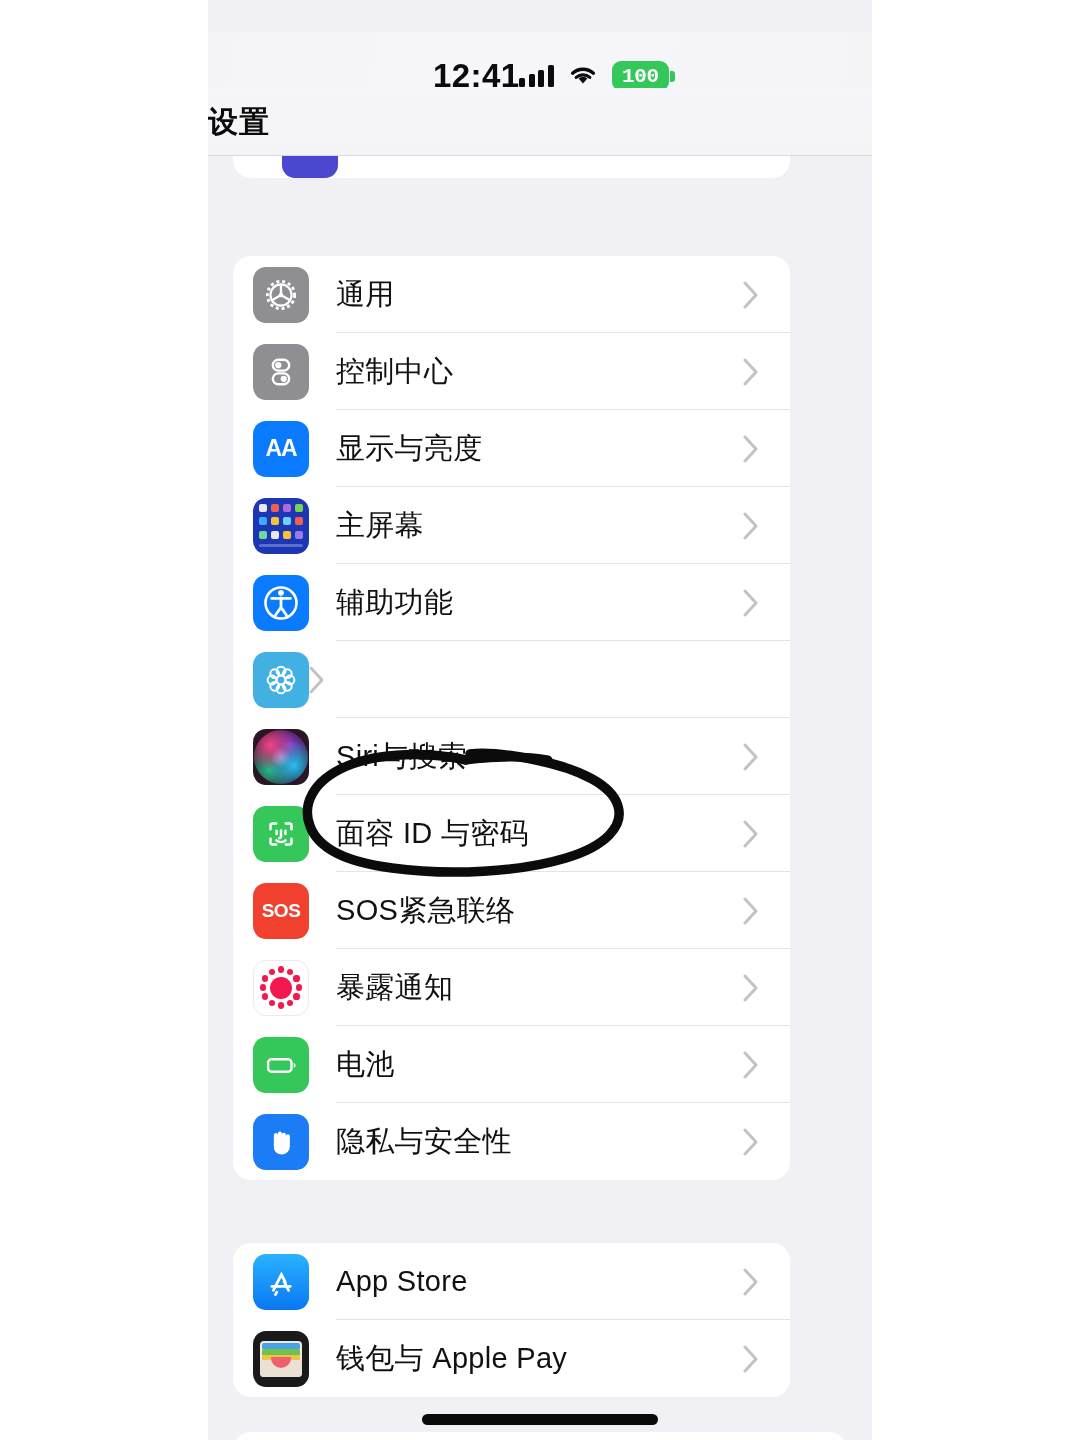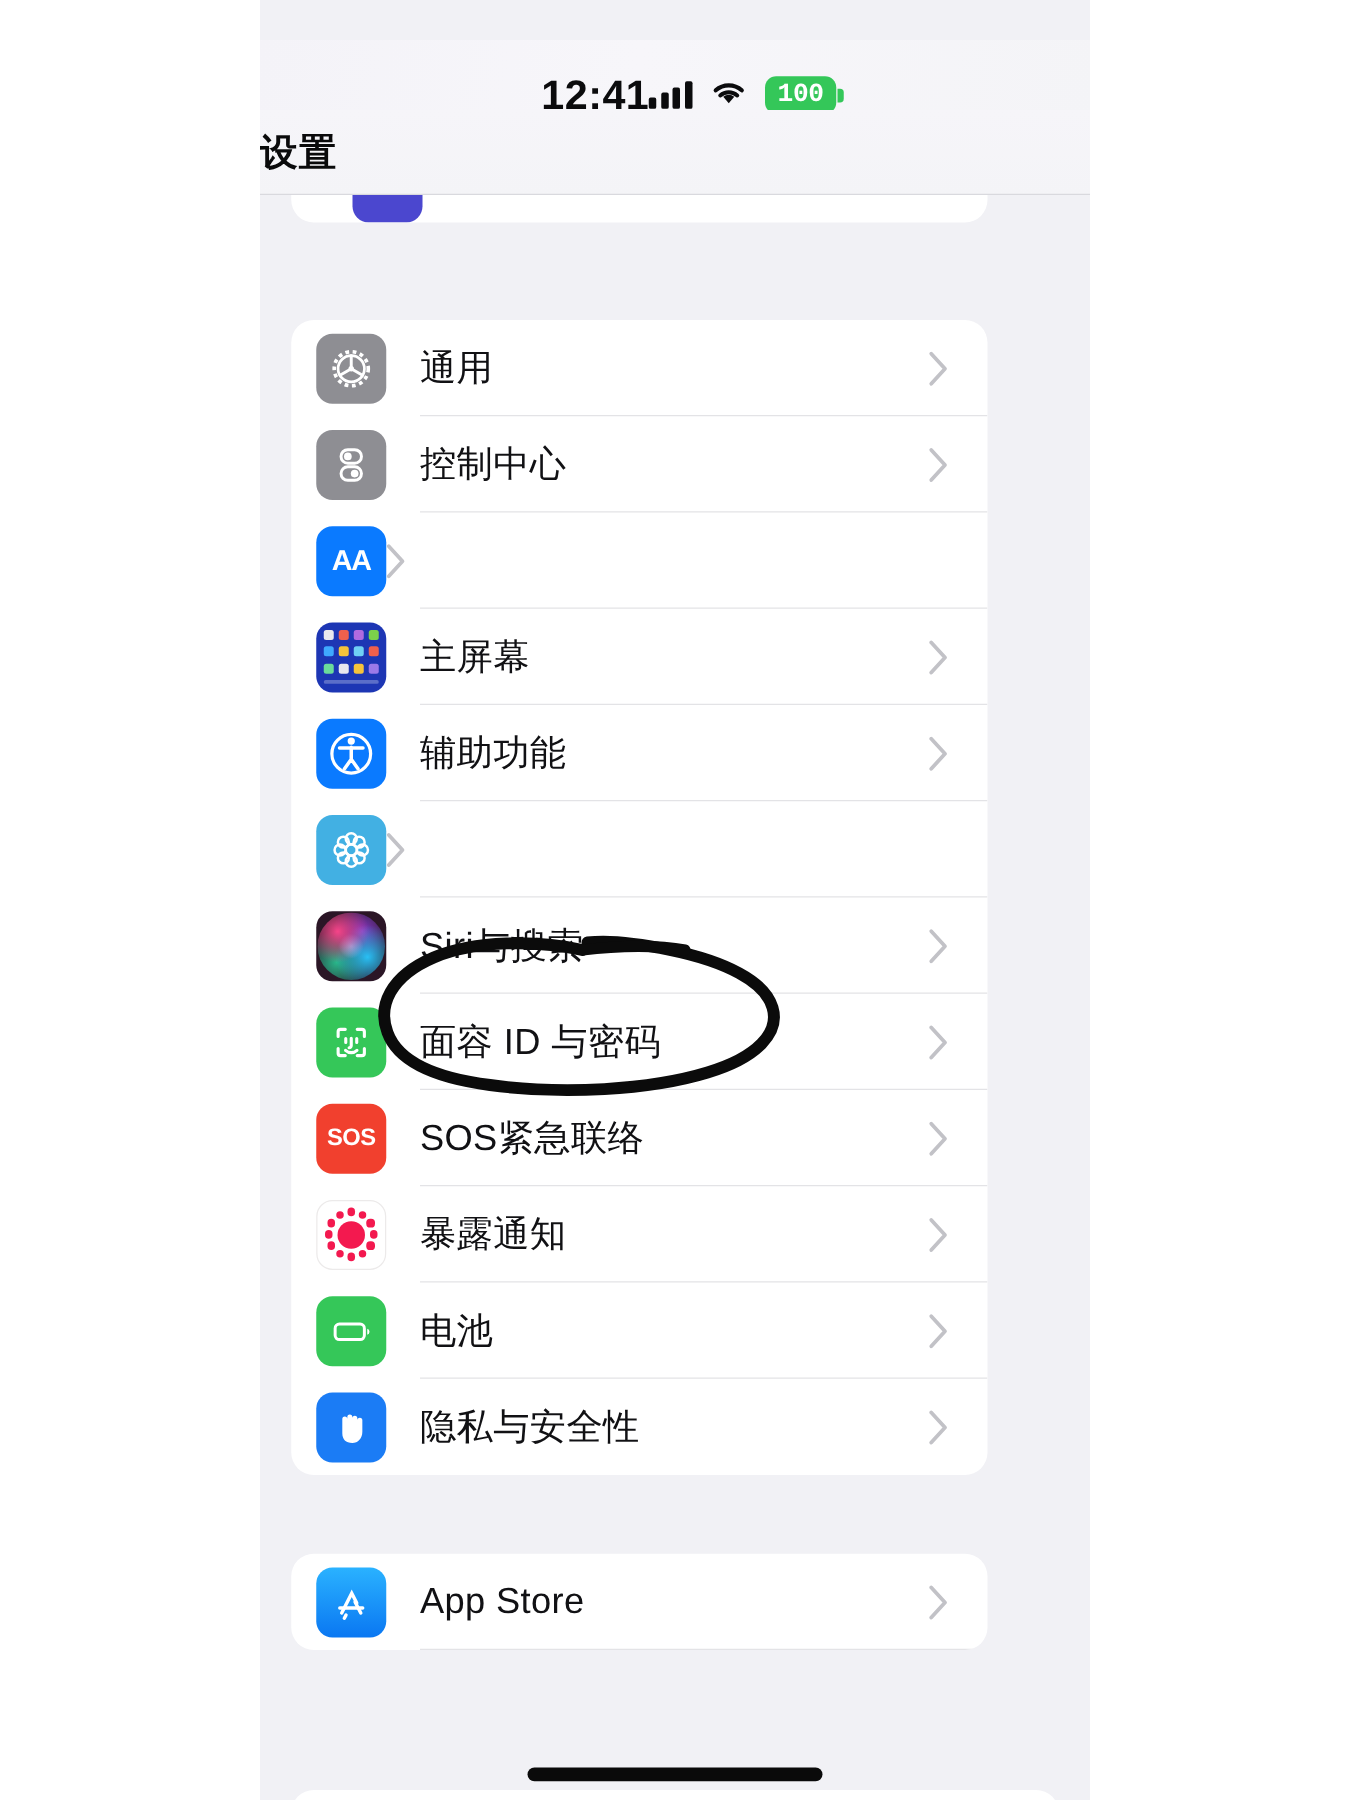--- a/index.html
+++ b/index.html
@@ -253,20 +253,21 @@
           <svg class="chev" viewBox="0 0 16 28">
               <path d="M2 2 L13 14 L2 26" stroke="#c2c2c7" stroke-width="3" fill="none" stroke-linecap="round" stroke-linejoin="round"></path>
             </svg>
           <div class="sep"></div>
         </div>
 
         <div class="row">
           <span class="ic ic-aa">
             <span>AA</span>
           </span>
+          <span class="lbl">显示与亮度</span>
           <svg class="chev" viewBox="0 0 16 28">
               <path d="M2 2 L13 14 L2 26" stroke="#c2c2c7" stroke-width="3" fill="none" stroke-linecap="round" stroke-linejoin="round"></path>
             </svg>
           <div class="sep"></div>
         </div>
 
         <div class="row">
           <span class="ic ic-home">
             <span class="hs-grid">
               <span class="hs-row">
@@ -450,20 +451,35 @@
               </g>
             </svg>
           </span>
           <span class="lbl">App Store</span>
           <svg class="chev" viewBox="0 0 16 28">
               <path d="M2 2 L13 14 L2 26" stroke="#c2c2c7" stroke-width="3" fill="none" stroke-linecap="round" stroke-linejoin="round"></path>
             </svg>
           <div class="sep"></div>
         </div>
 
+        <div class="row">
+          <span class="ic ic-wallet">
+            <span class="wal">
+              <span class="c" style="top:2px;background:#4aa3e8"></span>
+              <span class="c" style="top:8px;background:#6fc24b"></span>
+              <span class="c" style="top:14px;background:#edc348"></span>
+              <span class="pocket"></span>
+              <span class="notch"></span>
+            </span>
+          </span>
+          <span class="lbl">钱包与 Apple Pay</span>
+          <svg class="chev" viewBox="0 0 16 28">
+              <path d="M2 2 L13 14 L2 26" stroke="#c2c2c7" stroke-width="3" fill="none" stroke-linecap="round" stroke-linejoin="round"></path>
+            </svg>
+        </div>
 
       </div>
 
     </div>
 
     <div id="bottom-peek" style="left:25px;"></div>
     <div id="home-indicator" style="left:214px;"></div>
 
   </div>
 

